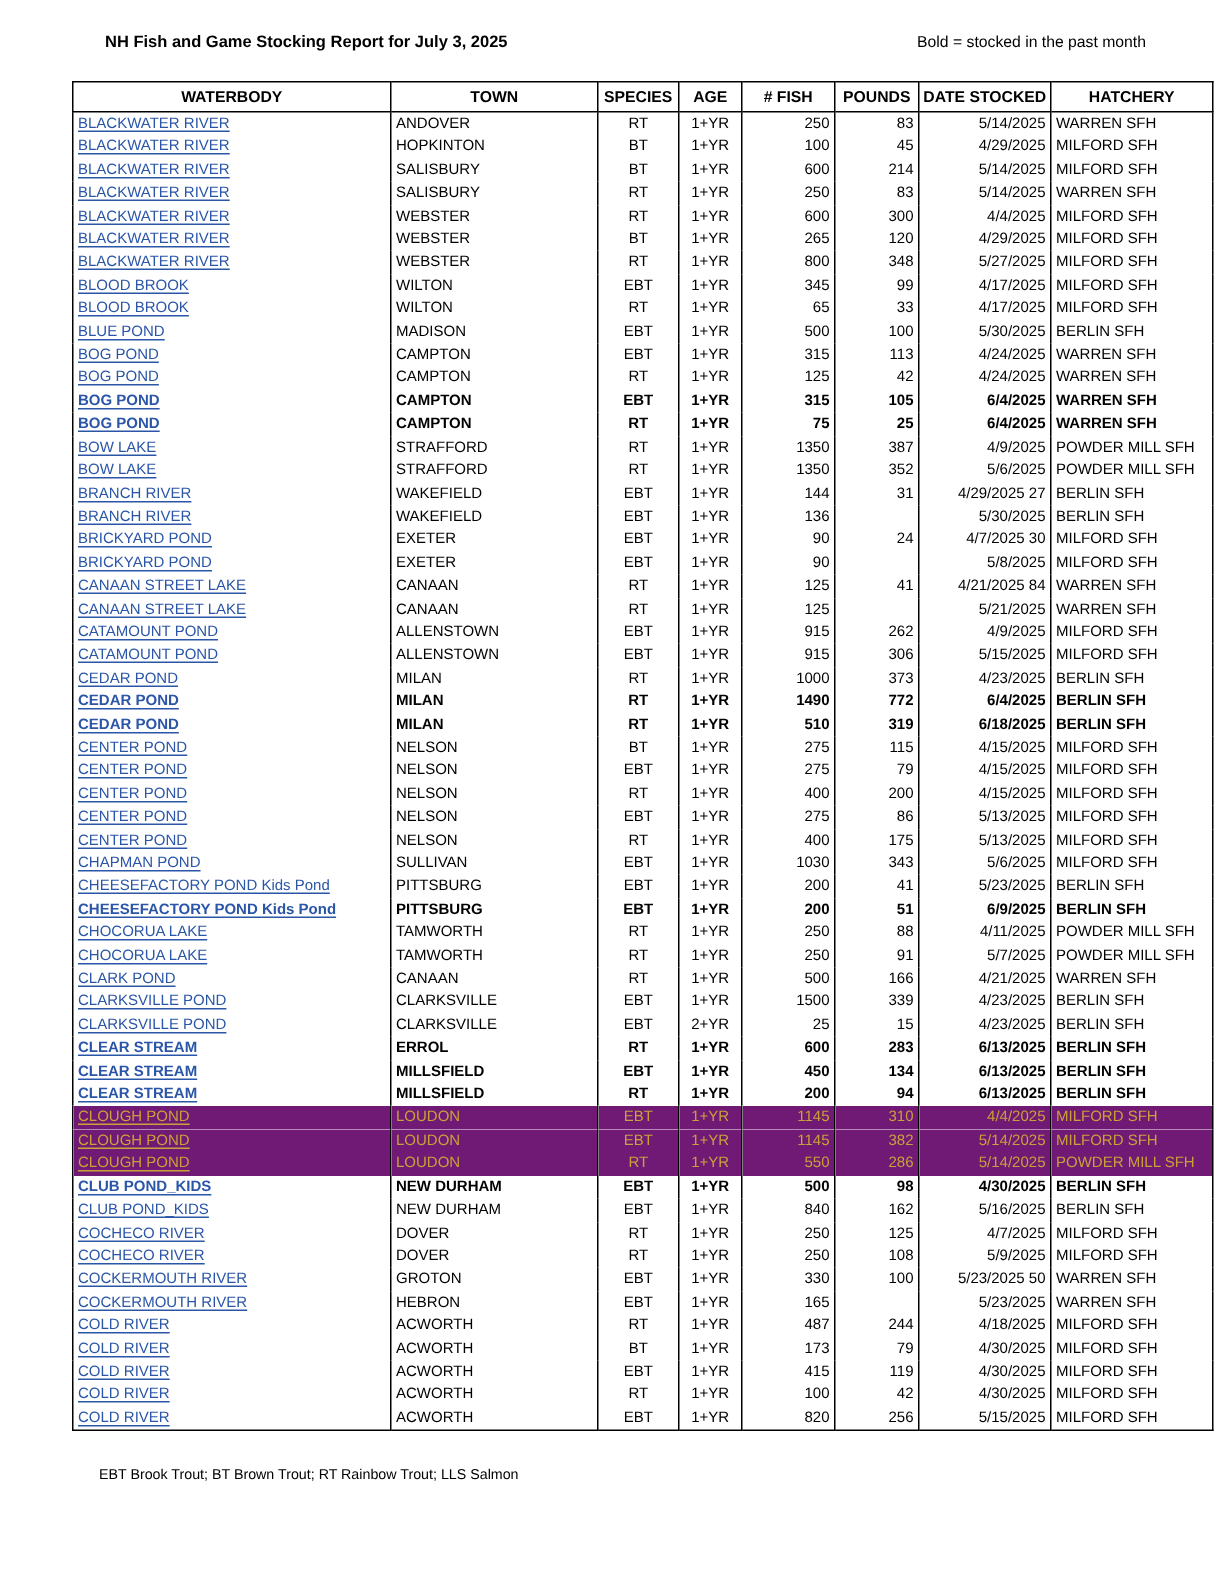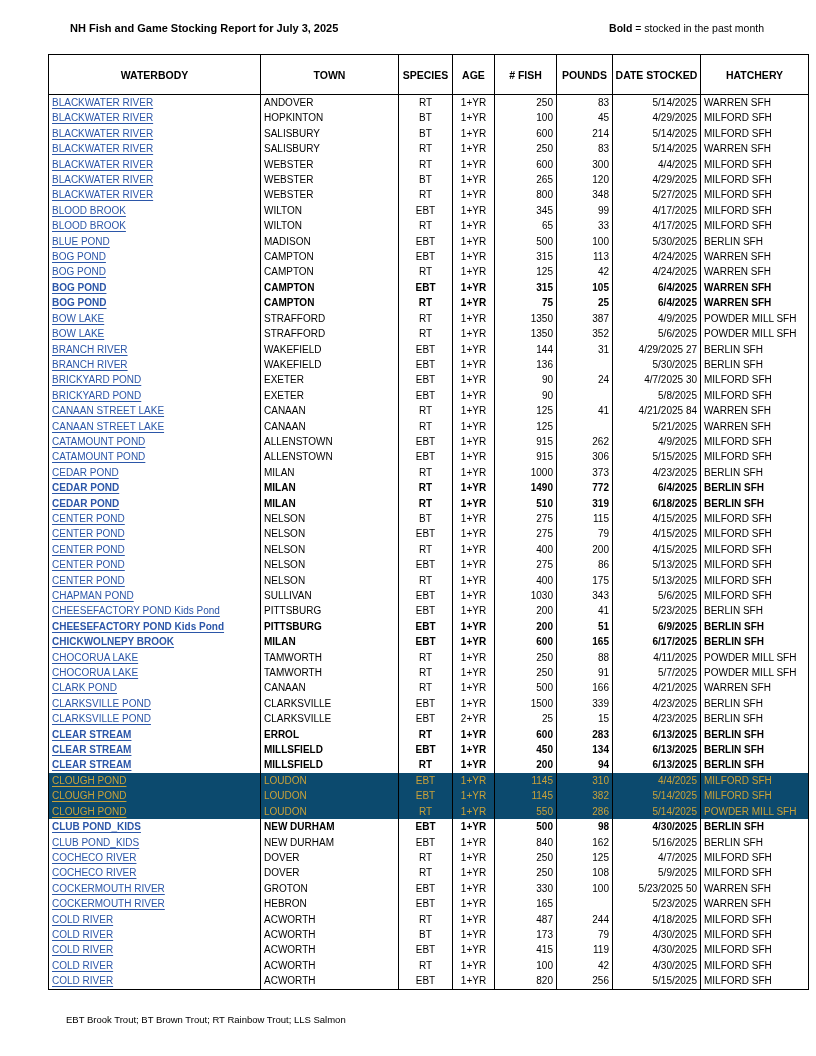--- a/index.html
+++ b/index.html
@@ -30,33 +30,33 @@
   }
   .doc-title {
     font-size: 11px;
     font-weight: bold;
     margin-left: 22px;
   }
   .legend-note {
     font-size: 10.5px;
     margin-right: 4px;
   }
-  .legend-note b { font-weight: bold; }
+  .legend-note b { font-weight: normal; }
 
   table.stocking {
     border-collapse: collapse;
     width: 720px;
     table-layout: fixed;
   }
   table.stocking th {
     border: 1px solid #000000;
     font-size: 10.5px;
     font-weight: bold;
     text-align: center;
-    padding: 12px 2px;
+    padding: 2px 2px;
     height: 15px;
     background: #ffffff;
     margin-top: 16px;
   }
   table.stocking td {
     border-left: 1px solid #000000;
     border-right: 1px solid #000000;
     font-size: 10px;
     padding: 0px 3px;
     height: 15.4px;
@@ -80,21 +80,21 @@
     text-underline-offset: 2px;
   }
   td.town { text-align: left; }
   td.species, td.age { text-align: center; }
   td.fish, td.pounds { text-align: right; padding-right: 6px; }
   td.date { text-align: right; padding-right: 4px; }
   td.hatchery { text-align: left; padding-left: 4px; }
 
   tr.bold td { font-weight: bold; }
   tr.bold td.waterbody { color: #2b56a8; }
-  tr.highlight td { background: #0c4a6e; }
+  tr.highlight td { background: #701a75; }
   tr.highlight td.waterbody { color: #c8a13a; }
   tr.highlight td.town,
   tr.highlight td.species,
   tr.highlight td.age,
   tr.highlight td.fish,
   tr.highlight td.pounds,
   tr.highlight td.date,
   tr.highlight td.hatchery { color: #c8a13a; }
 
   tr.lastrow td { border-bottom: 1px solid #000000; }
@@ -482,30 +482,20 @@
         <tr class="bold">
           <td class="waterbody">CHEESEFACTORY POND Kids Pond</td>
           <td class="town">PITTSBURG</td>
           <td class="species">EBT</td>
           <td class="age">1+YR</td>
           <td class="fish">200</td>
           <td class="pounds">51</td>
           <td class="date">6/9/2025</td>
           <td class="hatchery">BERLIN SFH</td>
         </tr>
-        <tr class="bold">
-          <td class="waterbody">CHICKWOLNEPY BROOK</td>
-          <td class="town">MILAN</td>
-          <td class="species">EBT</td>
-          <td class="age">1+YR</td>
-          <td class="fish">600</td>
-          <td class="pounds">165</td>
-          <td class="date">6/17/2025</td>
-          <td class="hatchery">BERLIN SFH</td>
-        </tr>
         <tr>
           <td class="waterbody">CHOCORUA LAKE</td>
           <td class="town">TAMWORTH</td>
           <td class="species">RT</td>
           <td class="age">1+YR</td>
           <td class="fish">250</td>
           <td class="pounds">88</td>
           <td class="date">4/11/2025</td>
           <td class="hatchery">POWDER MILL SFH</td>
         </tr>

